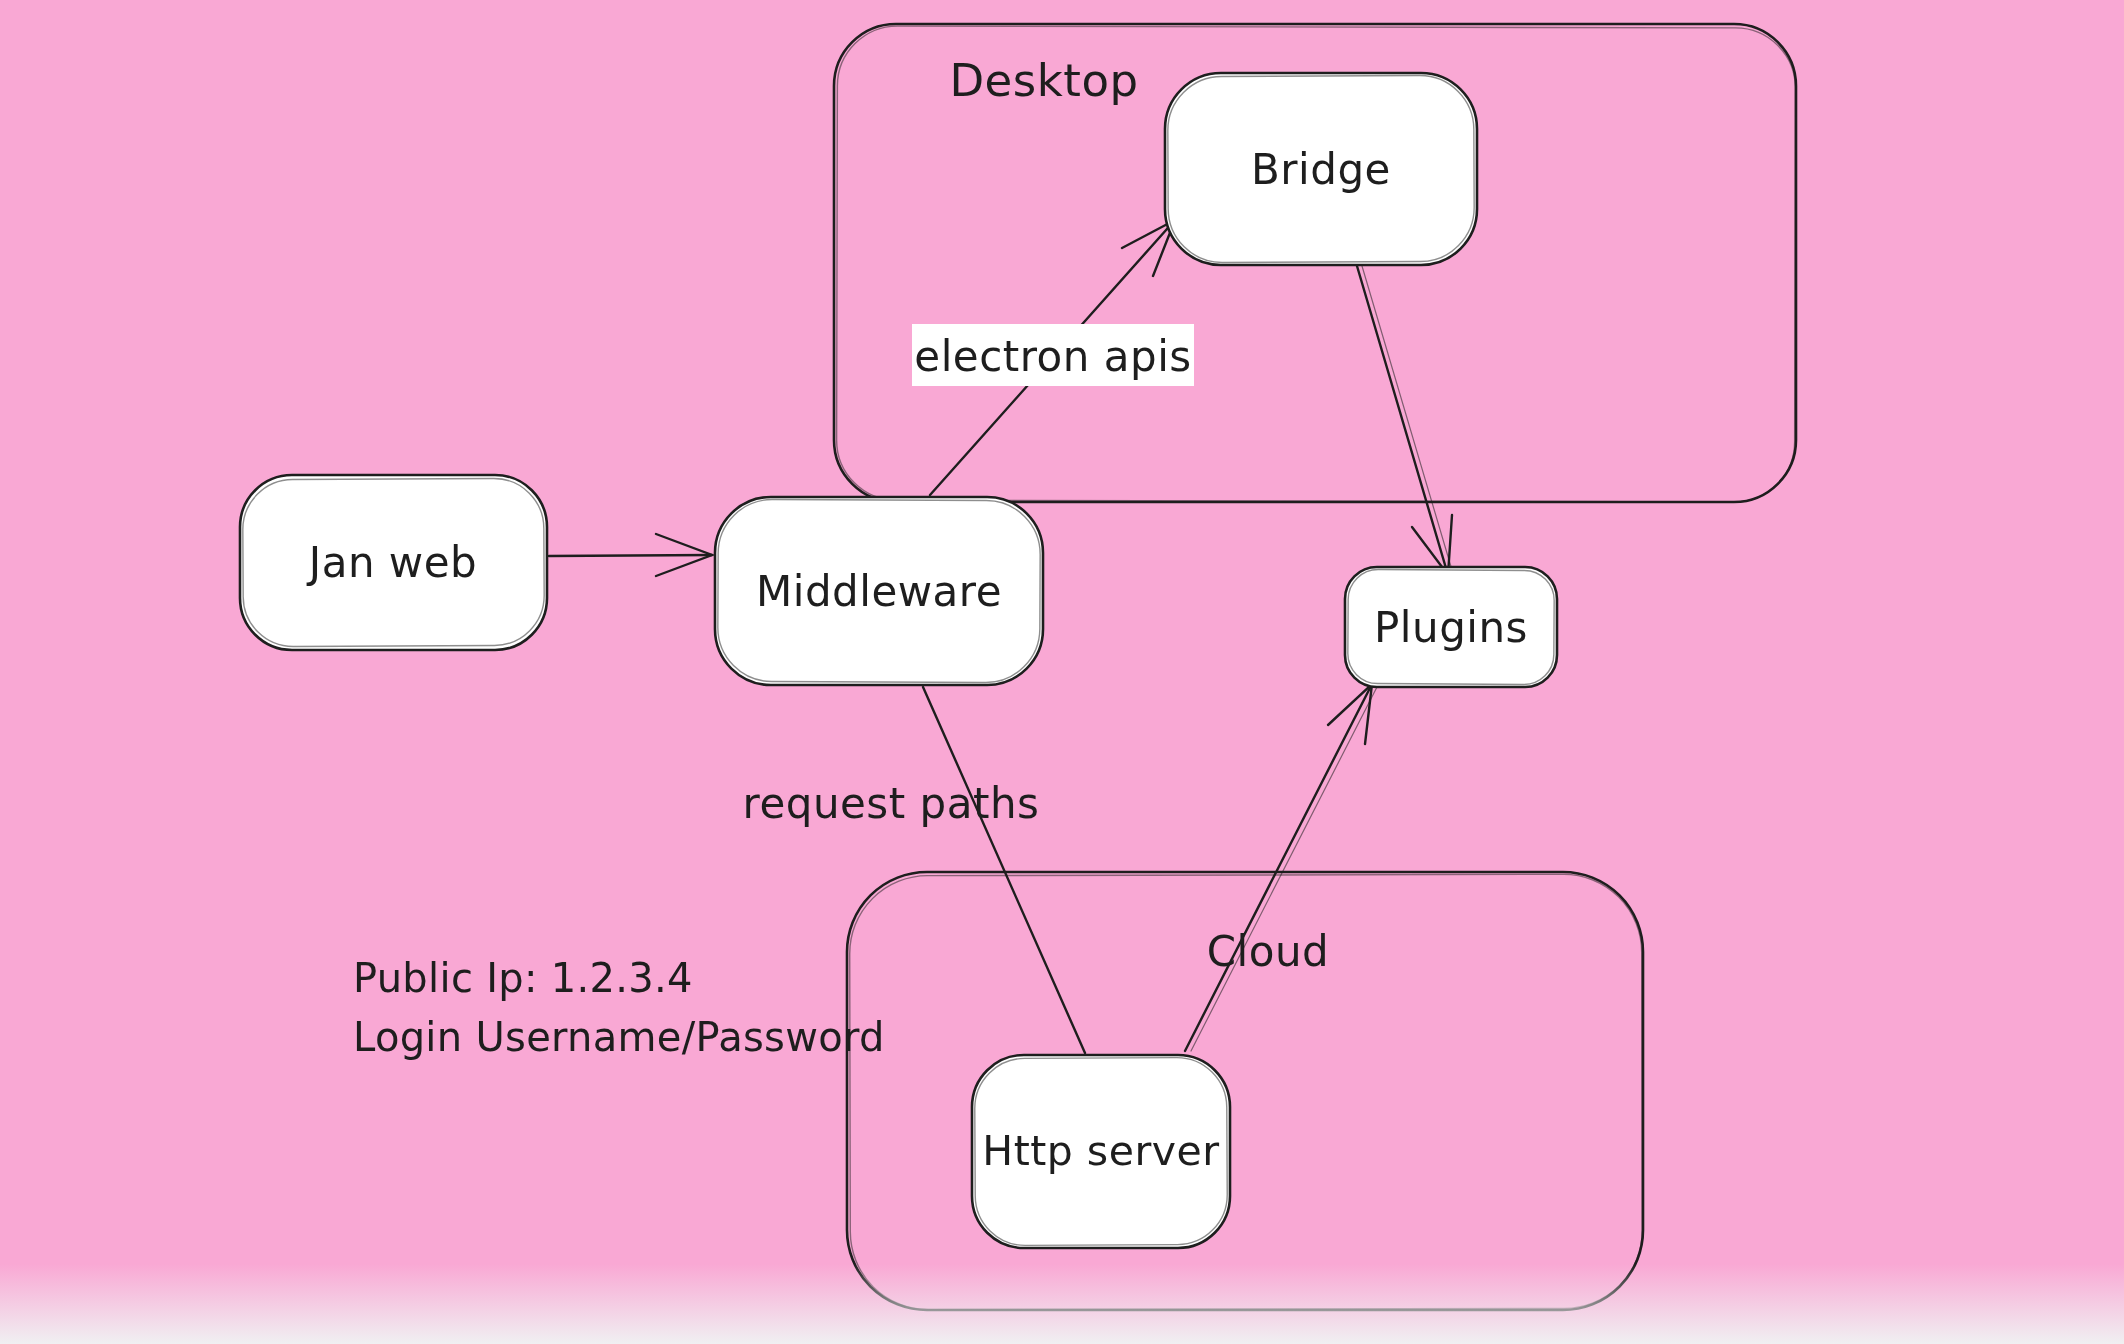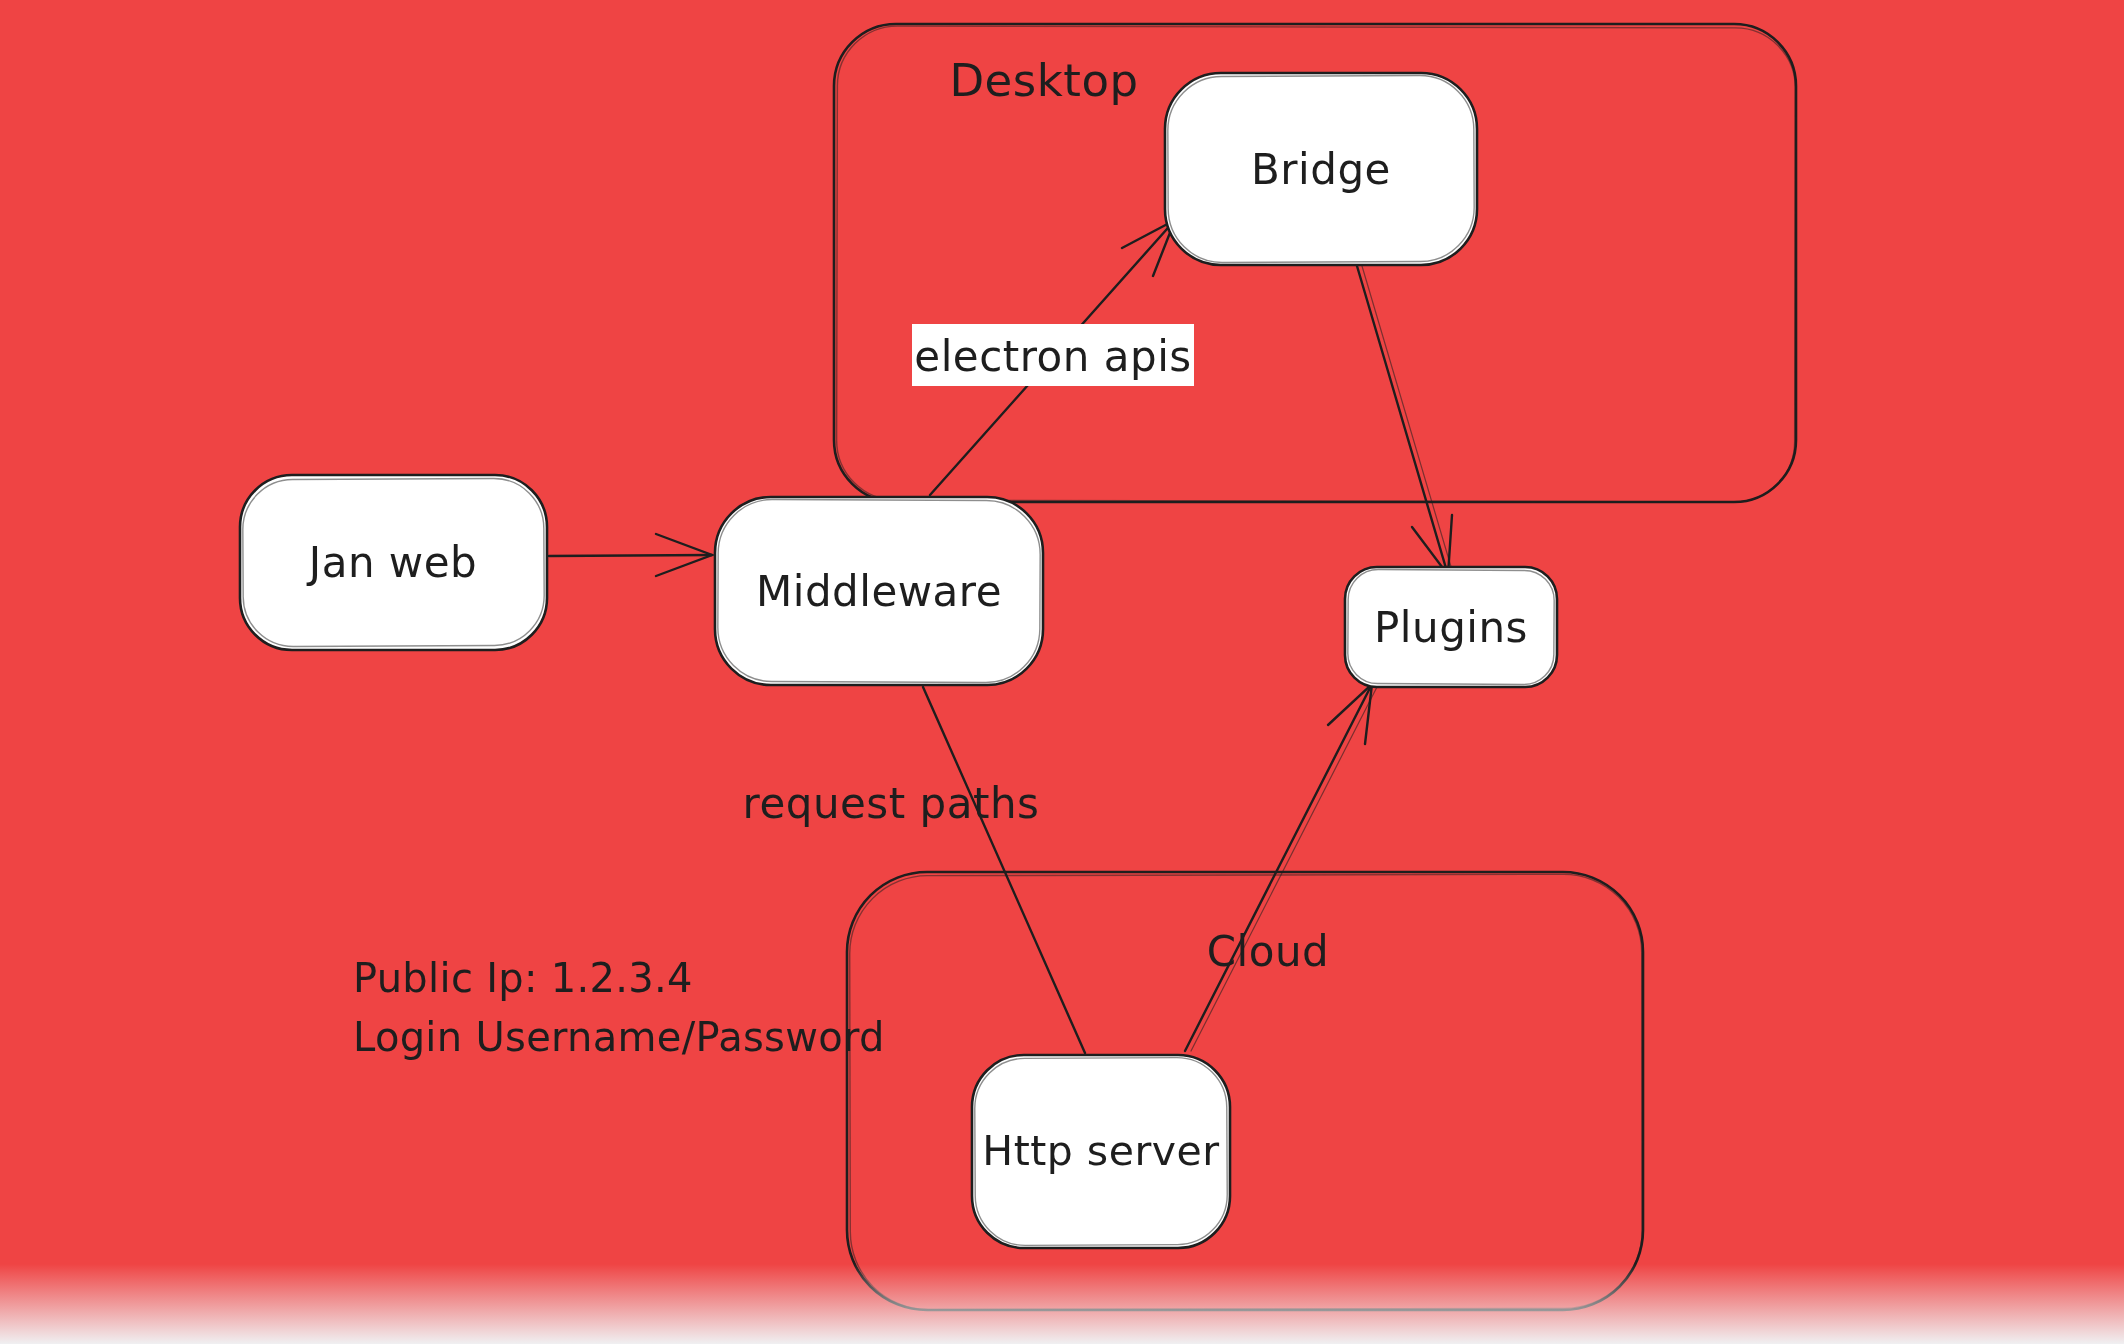--- a/index.html
+++ b/index.html
@@ -4,21 +4,21 @@
 <style>
   html, body {
     margin: 0;
     padding: 0;
     background: #ffffff;
   }
   #canvas-wrap {
     position: relative;
     width: 2124px;
     height: 1344px;
-    background: #ef4444;
+    background: #f9a8d4;
     overflow: hidden;
     font-family: "DejaVu Sans", sans-serif;
   }
   #diagram-svg {
     position: absolute;
     left: 0;
     top: 0;
     width: 2124px;
     height: 1344px;
     display: block;

